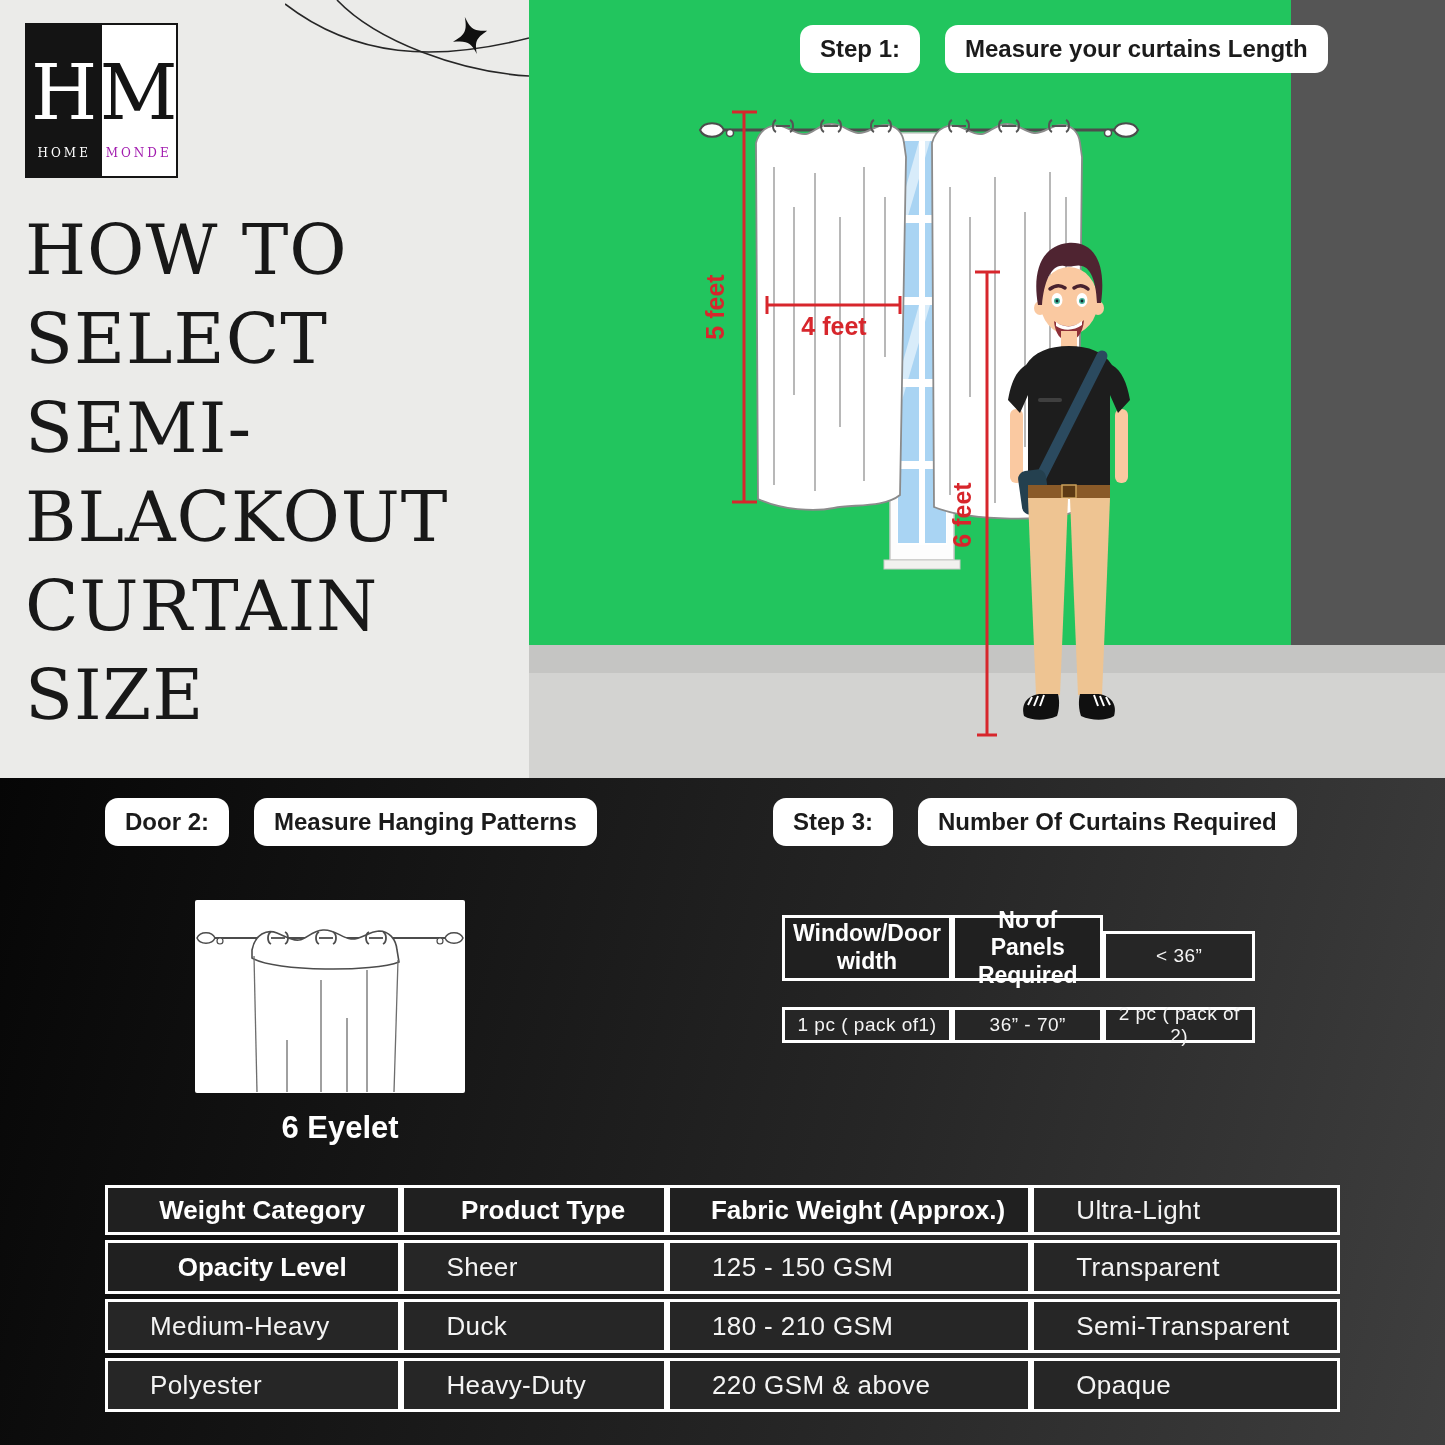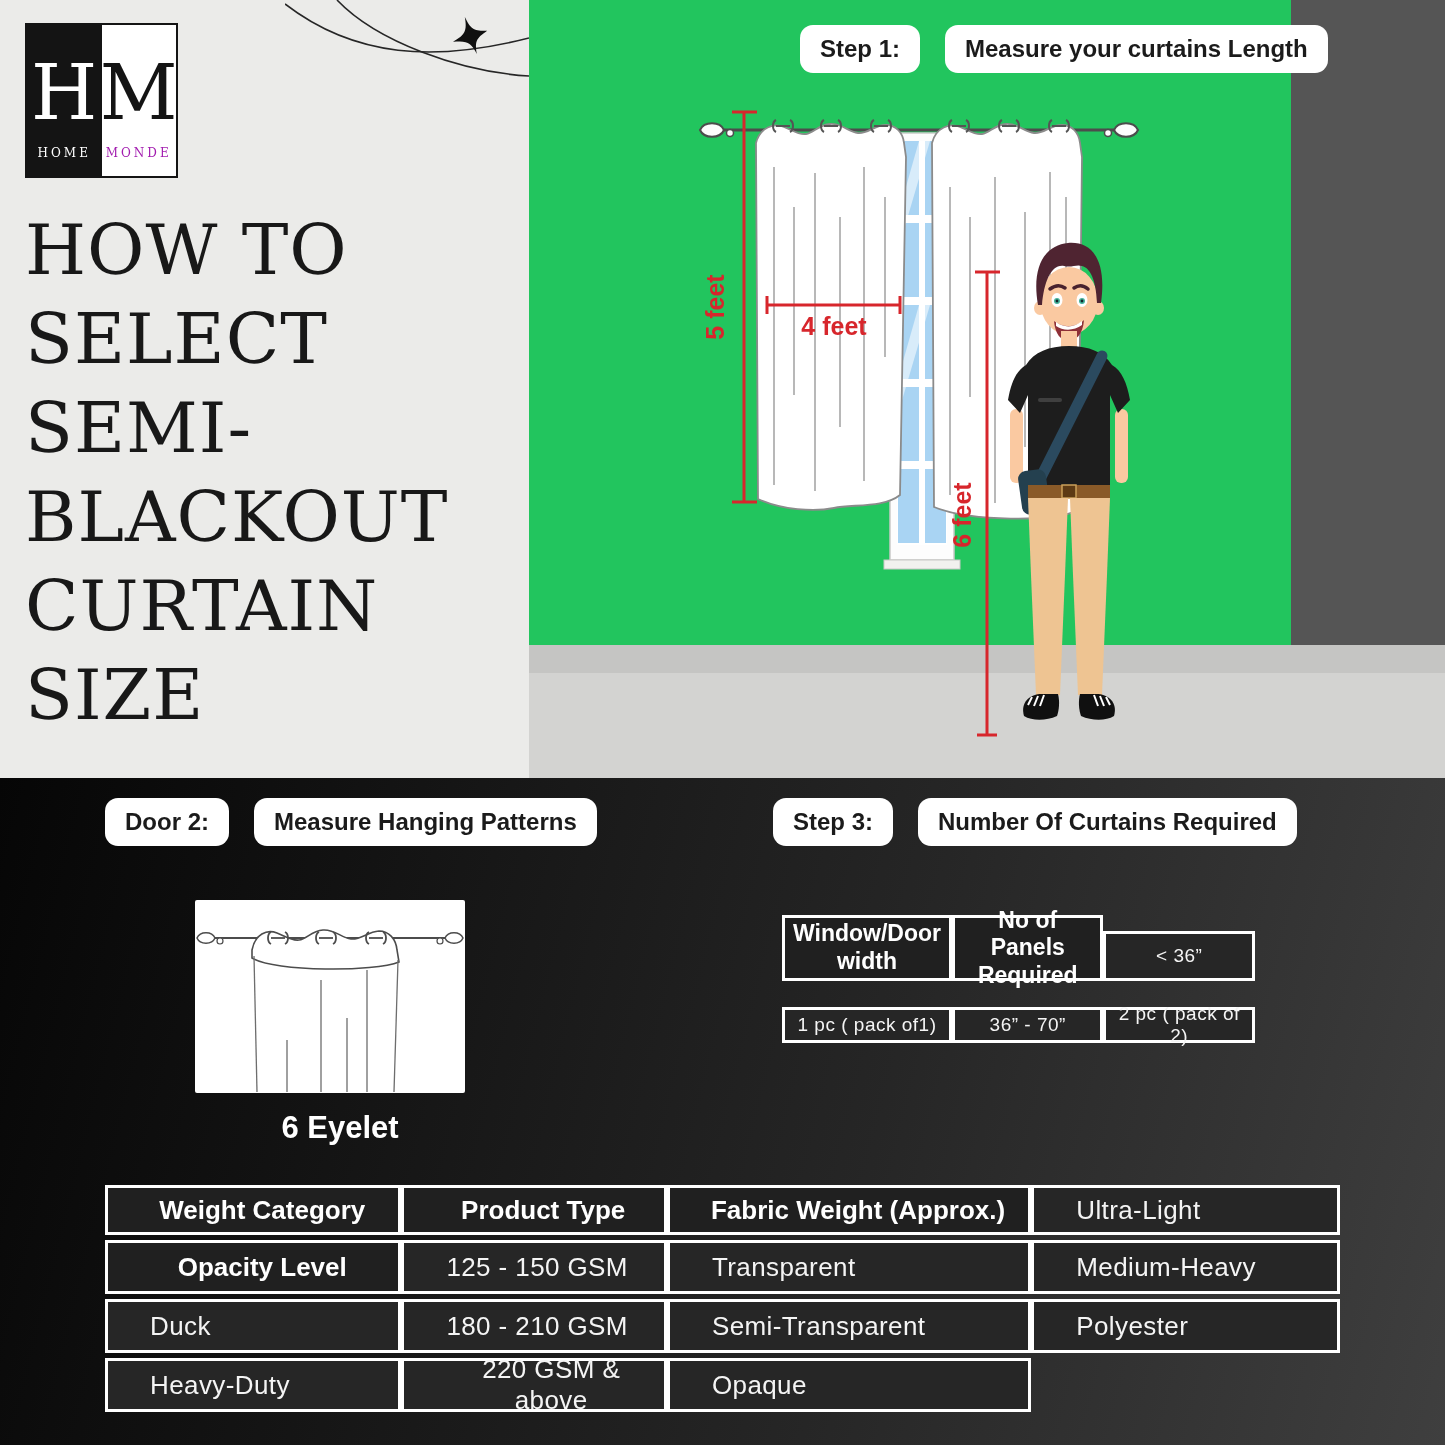--- a/index.html
+++ b/index.html
@@ -310,20 +310,21 @@
       <div class="cell td">2 pc ( pack of 2)</div>
     </div>
 
     <div class="grid-table fabric-table">
       <div class="cell th">Weight Category</div>
       <div class="cell th">Product Type</div>
       <div class="cell th">Fabric Weight (Approx.)</div>
       <div class="cell td">Ultra-Light</div>
 
       <div class="cell th">Opacity Level</div>
+      <div class="cell td">Sheer</div>
       <div class="cell td">125 - 150 GSM</div>
       <div class="cell td">Transparent</div>
 
       <div class="cell td">Medium-Heavy</div>
       <div class="cell td">Duck</div>
       <div class="cell td">180 - 210 GSM</div>
       <div class="cell td">Semi-Transparent</div>
 
       <div class="cell td">Polyester</div>
       <div class="cell td">Heavy-Duty</div>

